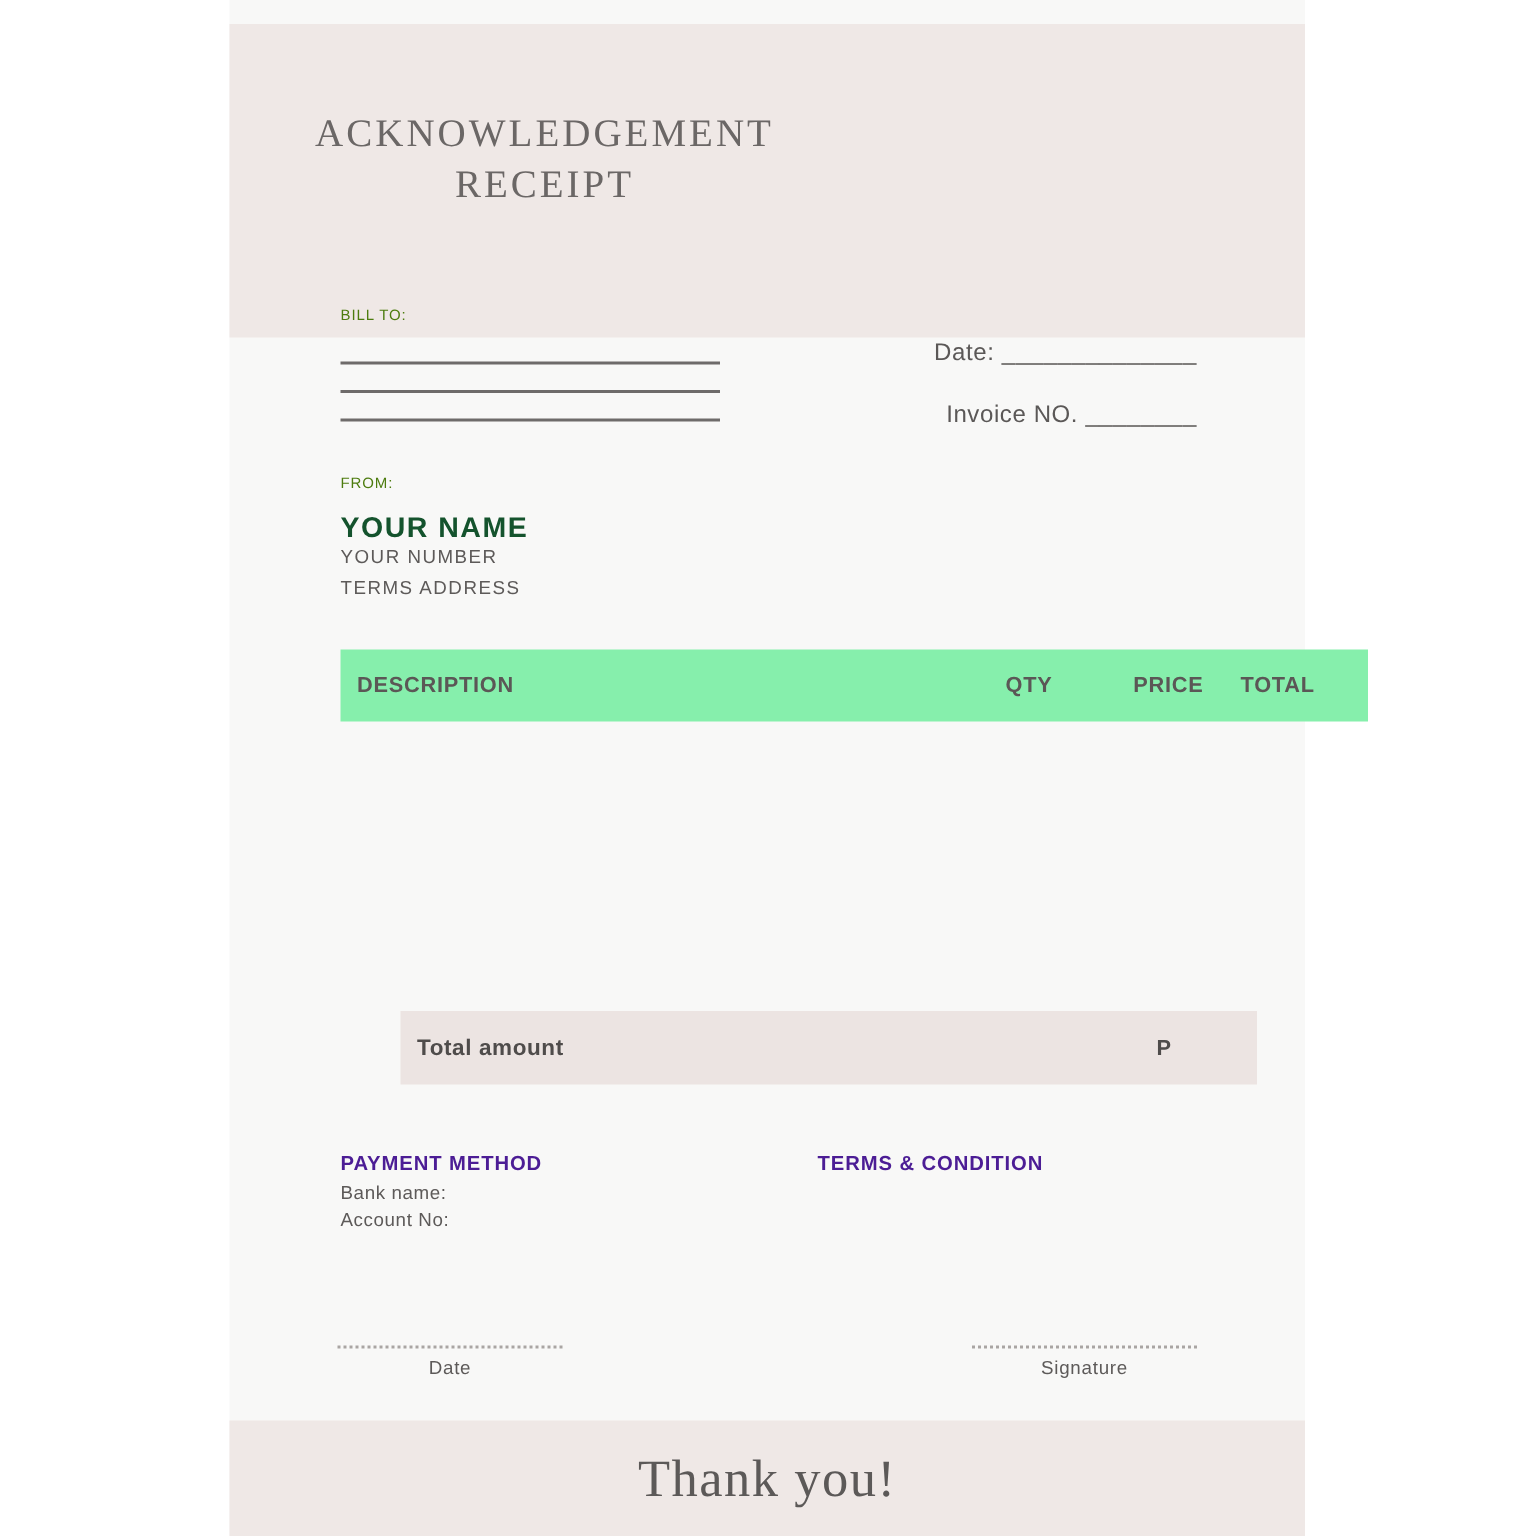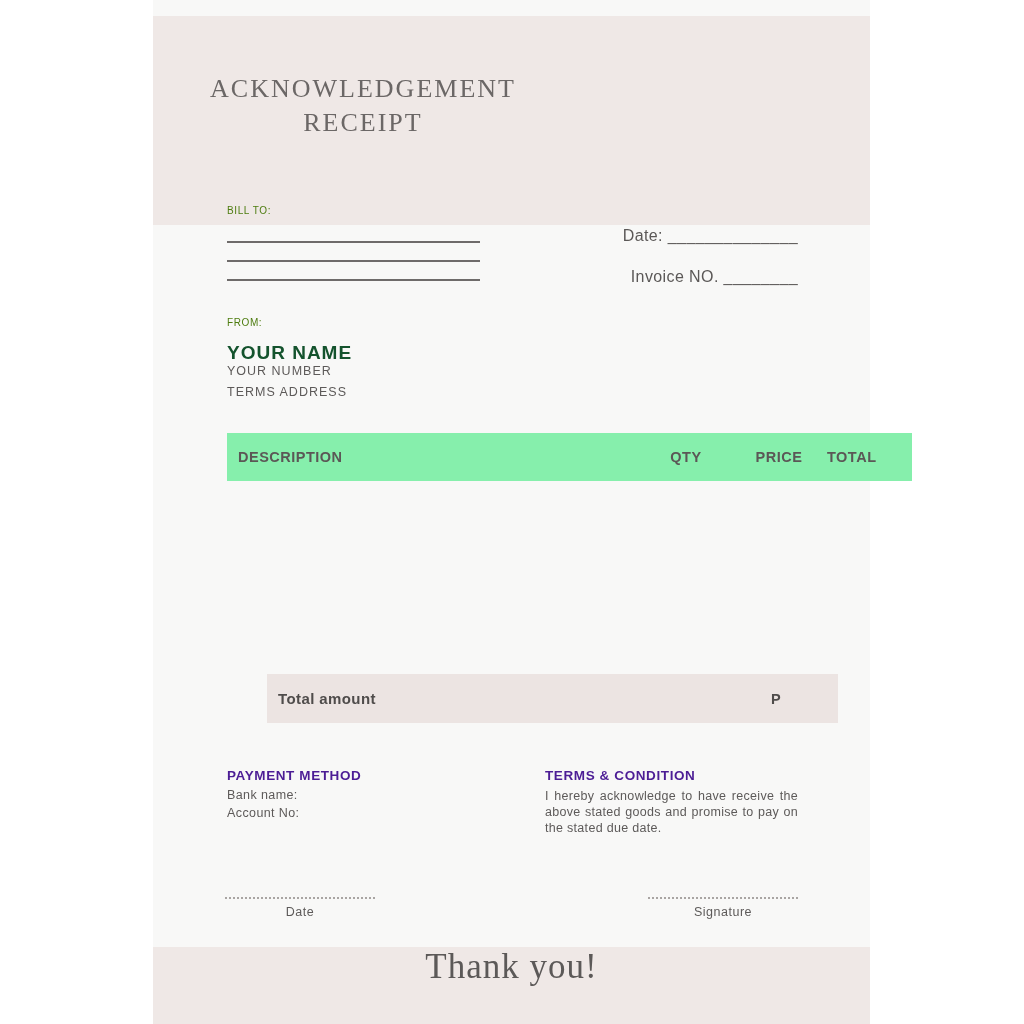--- a/index.html
+++ b/index.html
@@ -3,21 +3,21 @@
 <meta charset="utf-8">
 <style>
   html,body{margin:0;padding:0;background:#ffffff;}
   .canvas{
     position:relative;width:1024px;height:1024px;background:#ffffff;
     font-family:"Liberation Sans",sans-serif;overflow:hidden;
   }
   .page{position:absolute;left:153px;top:0;width:717px;height:1024px;background:#f8f8f7;}
   .band{position:absolute;left:0;width:717px;background:#efe8e6;}
   .band-header{top:16px;height:209px;}
-  .band-footer{top:947px;height:77px;display:flex;justify-content:center;}
+  .band-footer{top:947px;height:77px;display:flex;align-items:center;justify-content:center;}
   .receipt-title{
     position:absolute;left:50px;top:56px;width:320px;text-align:center;
     font-family:"Liberation Serif",serif;font-size:26px;line-height:34px;
     color:#6b6766;letter-spacing:2px;font-weight:400;
   }
   .logo{position:absolute;left:497px;top:64px;width:140px;text-align:center;}
   .logo svg{display:block;margin:0 auto;}
   .logo-label{margin-top:6px;font-size:16px;font-weight:bold;letter-spacing:1.5px;color:#5e5a59;}
   .small-label{position:absolute;font-size:10px;color:#4d7c0f;letter-spacing:.6px;}
   .fill-line{position:absolute;left:74px;width:253px;height:0;border-bottom:2px solid #6e6b6a;}
@@ -93,21 +93,20 @@
     <div class="total-band">
       <span class="lbl">Total amount</span>
       <span class="cur">P</span>
     </div>
 
     <div class="section-title" style="left:74px;top:768px;">PAYMENT METHOD</div>
     <div class="payment-item" style="top:788px;">Bank name:</div>
     <div class="payment-item" style="top:806px;">Account No:</div>
 
     <div class="section-title" style="left:392px;top:768px;">TERMS &amp; CONDITION</div>
-    <div class="terms-text">I hereby acknowledge to have receive the above stated goods and promise to pay on the stated due date.</div>
 
     <div class="sign-line" style="left:72px;top:897px;"></div>
     <div class="sign-label" style="left:72px;top:905px;">Date</div>
     <div class="sign-line" style="left:495px;top:897px;"></div>
     <div class="sign-label" style="left:495px;top:905px;">Signature</div>
 
     <div class="band band-footer">
       <div class="thank-you">Thank you!</div>
     </div>
 

